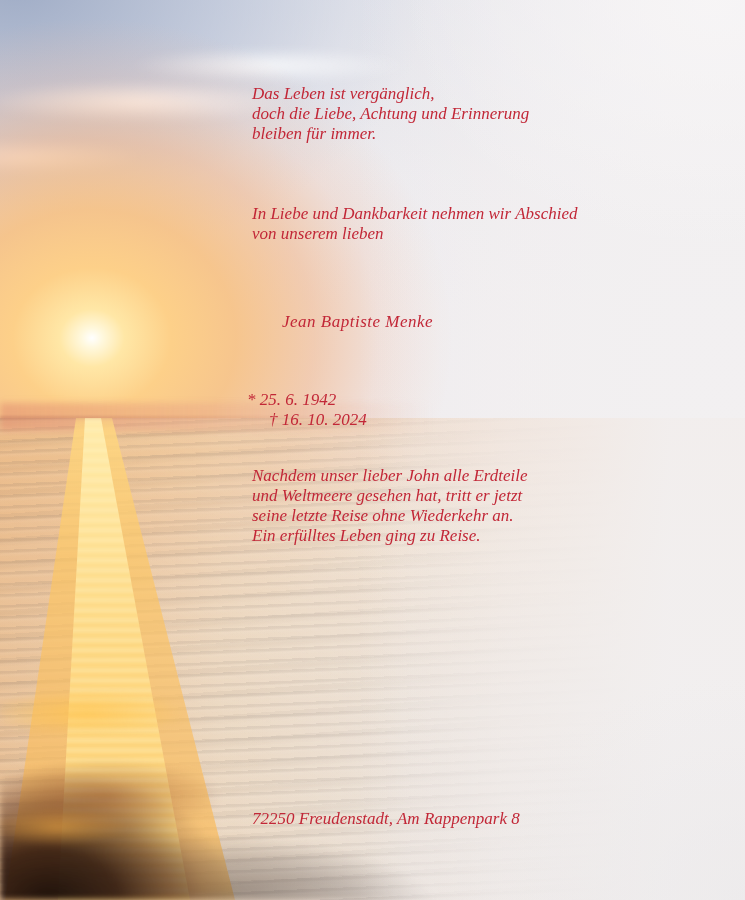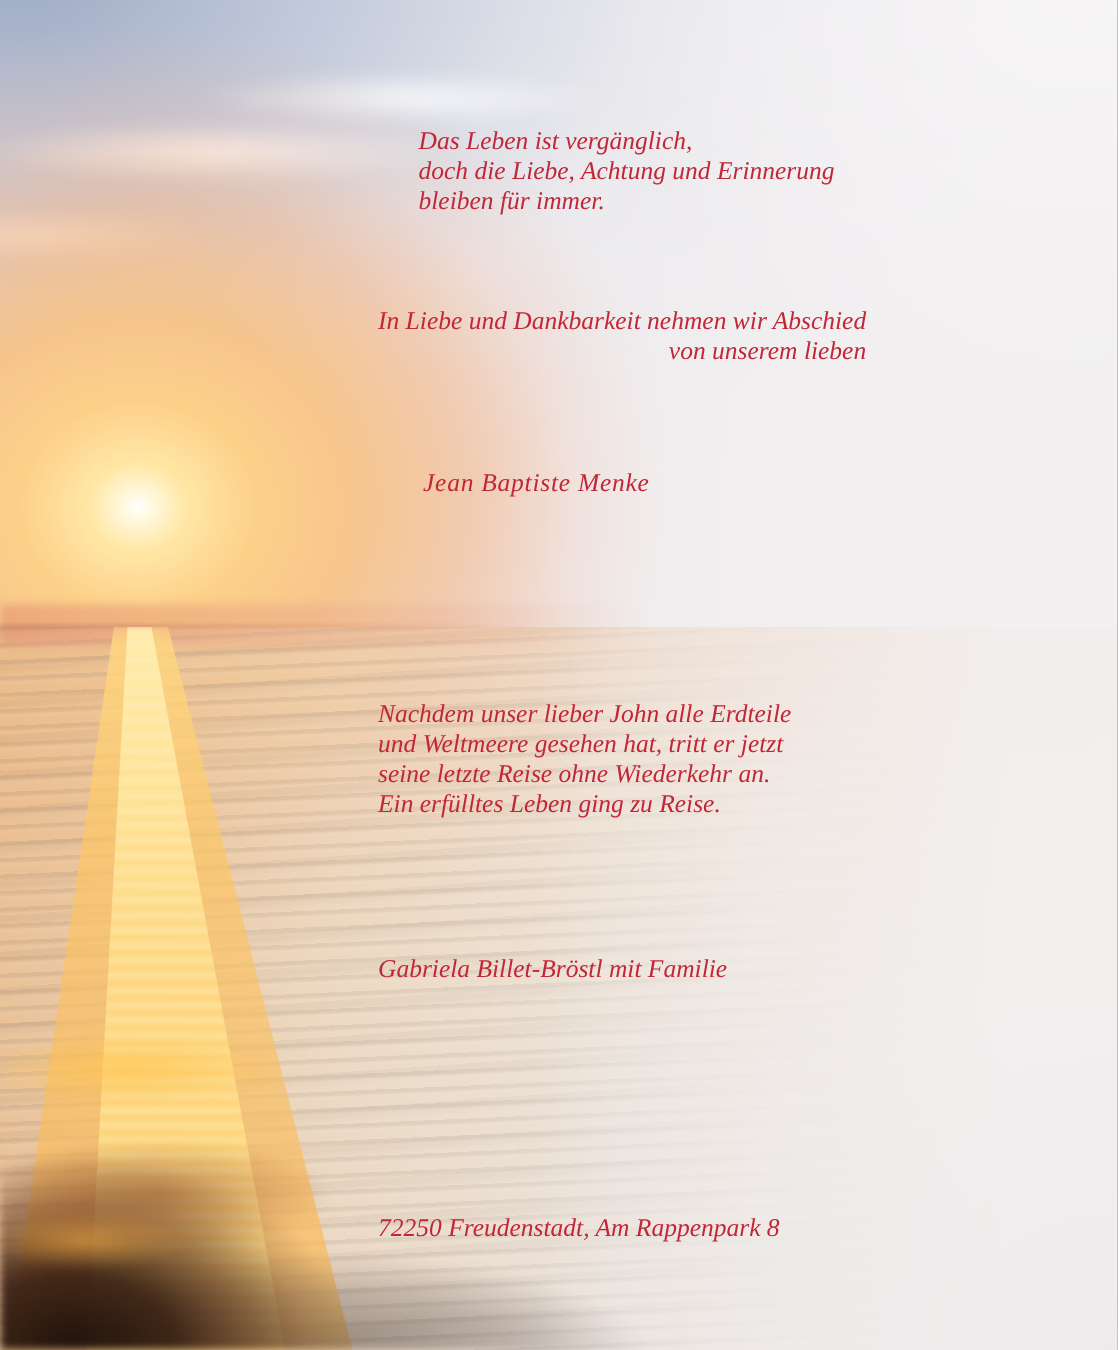--- a/index.html
+++ b/index.html
@@ -62,22 +62,22 @@
       radial-gradient(ellipse 55% 35% at 45% 105%, rgba(55,45,42,0.55) 0%, rgba(90,80,78,0.3) 55%, rgba(90,80,78,0) 85%);
     filter:blur(3px);}
   .bg-veil{inset:0;
     background:
       radial-gradient(ellipse 60% 40% at 96% 0%, rgba(248,246,247,0.8), rgba(248,246,247,0) 70%),
       radial-gradient(ellipse 50% 32% at 100% 100%, rgba(234,232,233,0.55), rgba(234,232,233,0) 78%),
       linear-gradient(to right, rgba(243,240,240,0) 48%, rgba(243,240,241,0.55) 68%, rgba(242,240,241,0.9) 90%);}
 
   .content{position:absolute;inset:0;z-index:10;color:#c22737;font-style:italic;}
   .content .blk{position:absolute;white-space:pre-line;font-size:17px;line-height:20px;max-width:470px;}
-  .blk-verse{left:252px;top:84px;line-height:19.5px;margin-left:27px;}
-  .blk-intro{left:252px;top:204px;text-align:right;}
+  .blk-verse{left:252px;top:84px;line-height:19.5px;}
+  .blk-intro{left:252px;top:204px;}
   .blk-name{left:250px;top:312px;font-size:39px;line-height:46px;letter-spacing:0.5px;white-space:nowrap;margin-left:32px;}
   .blk-dates{left:247px;top:370px;font-size:17.5px;white-space:nowrap;}
   .blk-dates .death{margin-left:22px;}
   .blk-journey{left:252px;top:466px;line-height:19.5px;}
   .blk-thanks{left:252px;top:571px;}
   .blk-family{left:252px;top:636px;}
   .blk-service{left:252px;top:683px;}
   .blk-address{left:252px;top:809px;}
 </style>
 </head>
@@ -98,21 +98,24 @@
   <div class="bg-layer bg-rocks"></div>
   <div class="bg-layer bg-veil"></div>
 
   <div class="content">
     <div class="blk blk-verse">Das Leben ist vergänglich,
 doch die Liebe, Achtung und Erinnerung
 bleiben für immer.</div>
     <div class="blk blk-intro">In Liebe und Dankbarkeit nehmen wir Abschied
 von unserem lieben</div>
     <div class="blk blk-name">Jean Baptiste Menke</div>
+    <div class="blk blk-dates">
+      <span class="birth">* 25. 6. 1942</span>
+      <span class="death">† 16. 10. 2024</span>
+    </div>
     <div class="blk blk-journey">Nachdem unser lieber John alle Erdteile
 und Weltmeere gesehen hat, tritt er jetzt
 seine letzte Reise ohne Wiederkehr an.
 Ein erfülltes Leben ging zu Reise.</div>
-    <div class="blk blk-family">Gabriela Billet-Bröstl mit Familie</div>
     <div class="blk blk-address">72250 Freudenstadt, Am Rappenpark 8</div>
   </div>
 
 </div>
 
 </body></html>

